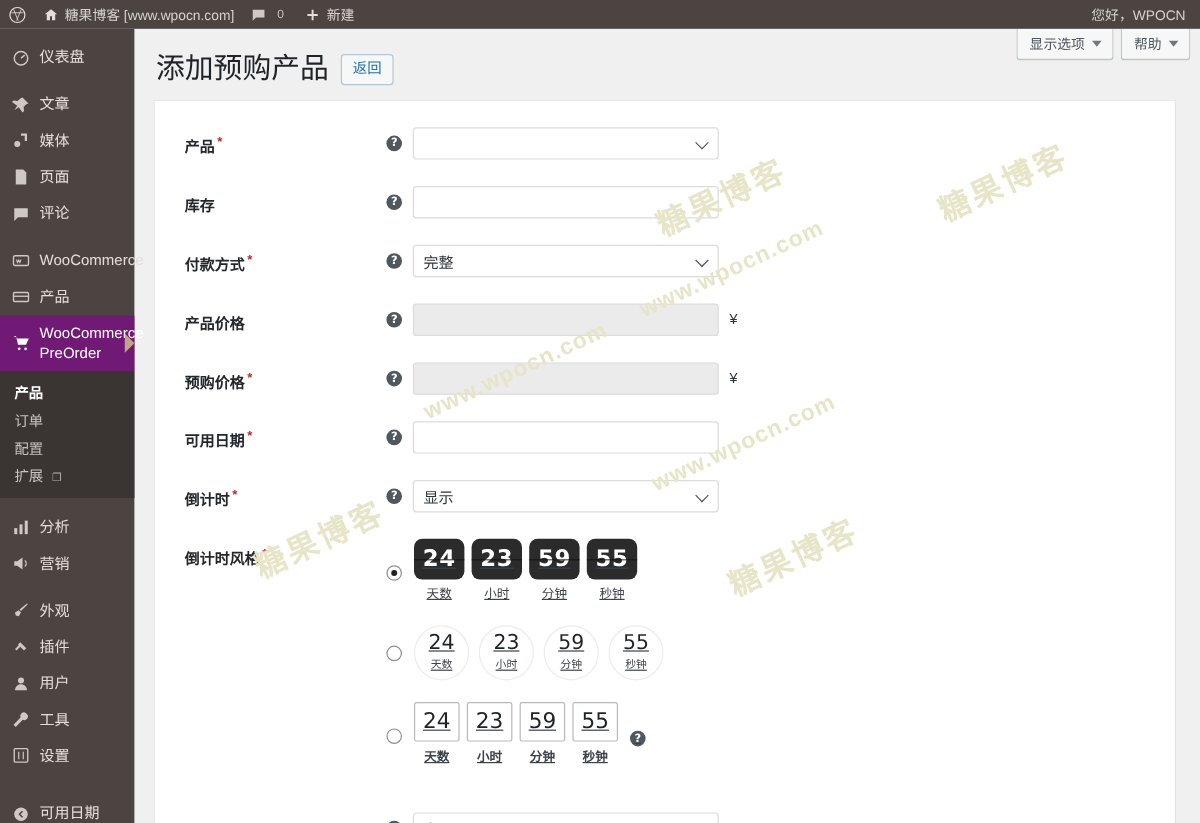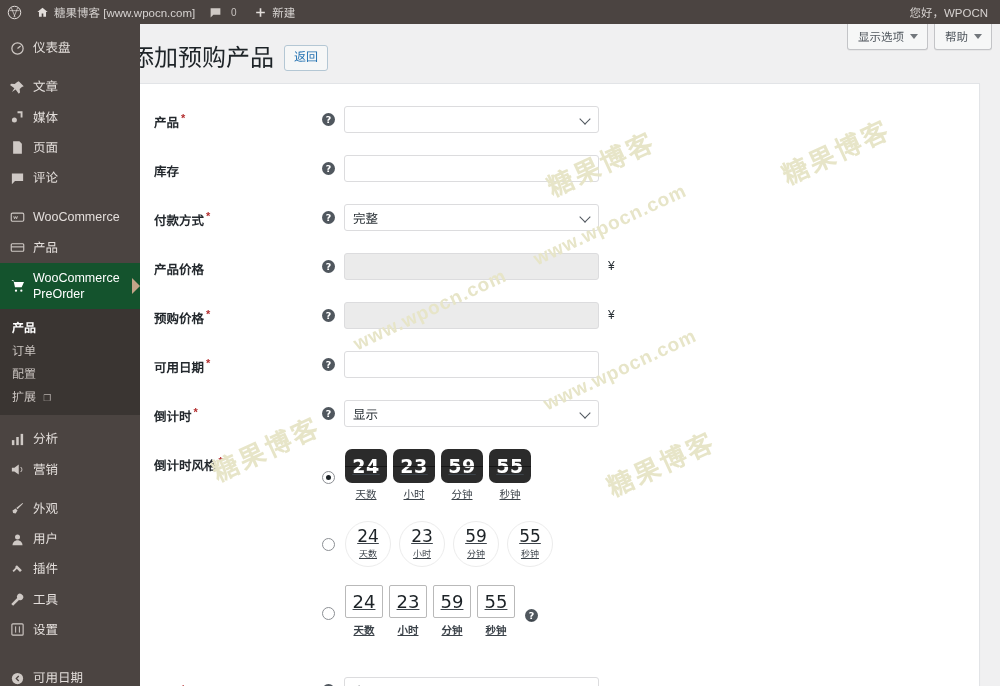--- a/index.html
+++ b/index.html
@@ -29,37 +29,37 @@
   .ab-logo { font-size: 14px; line-height: 1; color: #e3dedb; }
   .ab-count {
     display: inline-block; min-width: 13px; height: 13px; line-height: 13px;
     text-align: center; font-size: 10px; color: #c7c2bf;
   }
   .ab-plus { font-size: 14px; line-height: 1; color: #e3dedb; }
   .ico-svg { display: block; }
 
   
   .sidebar {
-    position: absolute; top: 24px; left: 0; width: 140px; bottom: 0;
+    position: absolute; top: 24px; left: 0; width: 112px; bottom: 0;
     background: #4b4441;
     z-index: 50;
     font-size: 12.5px;
   }
   .menu-item {
     position: relative;
     display: flex; align-items: center; gap: 7px;
     padding: 7px 8px 7px 9px;
     color: #e3dedb;
     line-height: 1.3;
   }
   .menu-item .mlabel { white-space: nowrap; }
   .menu-sep { height: 9px; }
   .menu-item .micon { width: 17px; flex: 0 0 17px; display: flex; align-items: center; justify-content: center; color: #cfc9c5; }
   .menu-item.active {
-    background: #14532d;
+    background: #701a75;
     color: #ffffff;
   }
   .menu-item.active .micon { color: #ffffff; }
   .menu-item.active .mlabel { white-space: normal; }
   .menu-item.active:after {
     content: ""; position: absolute; right: -8px; top: 50%; margin-top: -8px;
     border: 8px solid transparent; border-left-color: #c3a488;
   }
   .submenu { background: #3a3532; padding: 6px 0 8px 0; }
   .submenu .sub-item {
@@ -377,34 +377,34 @@
         <svg class="ico-svg" width="15" height="15" viewBox="0 0 24 24" fill="currentColor">
             <path d="M20 3l1 1-9 9-2-2z"></path>
             <path d="M9 12l3 3-3 5-4-1-1-4z"></path>
           </svg>
       </span>
       <span class="mlabel">外观</span>
     </div>
     <div class="menu-item">
       <span class="micon">
         <svg class="ico-svg" width="15" height="15" viewBox="0 0 24 24" fill="currentColor">
+            <path d="M4 14l6-6 2 2-6 6z"></path>
+            <path d="M11 5l8 8-3 3-8-8z"></path>
+          </svg>
+      </span>
+      <span class="mlabel">插件</span>
+    </div>
+    <div class="menu-item">
+      <span class="micon">
+        <svg class="ico-svg" width="15" height="15" viewBox="0 0 24 24" fill="currentColor">
             <circle cx="12" cy="8" r="4"></circle>
             <path d="M4 21c0-4.4 3.6-8 8-8s8 3.6 8 8z"></path>
           </svg>
       </span>
       <span class="mlabel">用户</span>
-    </div>
-    <div class="menu-item">
-      <span class="micon">
-        <svg class="ico-svg" width="15" height="15" viewBox="0 0 24 24" fill="currentColor">
-            <path d="M4 14l6-6 2 2-6 6z"></path>
-            <path d="M11 5l8 8-3 3-8-8z"></path>
-          </svg>
-      </span>
-      <span class="mlabel">插件</span>
     </div>
     <div class="menu-item">
       <span class="micon">
         <svg class="ico-svg" width="15" height="15" viewBox="0 0 24 24" fill="currentColor">
             <path d="M21 6a5 5 0 01-6.6 6.6L5 22l-3-3 9.4-9.4A5 5 0 0118 3z"></path>
           </svg>
       </span>
       <span class="mlabel">工具</span>
     </div>
     <div class="menu-item">

